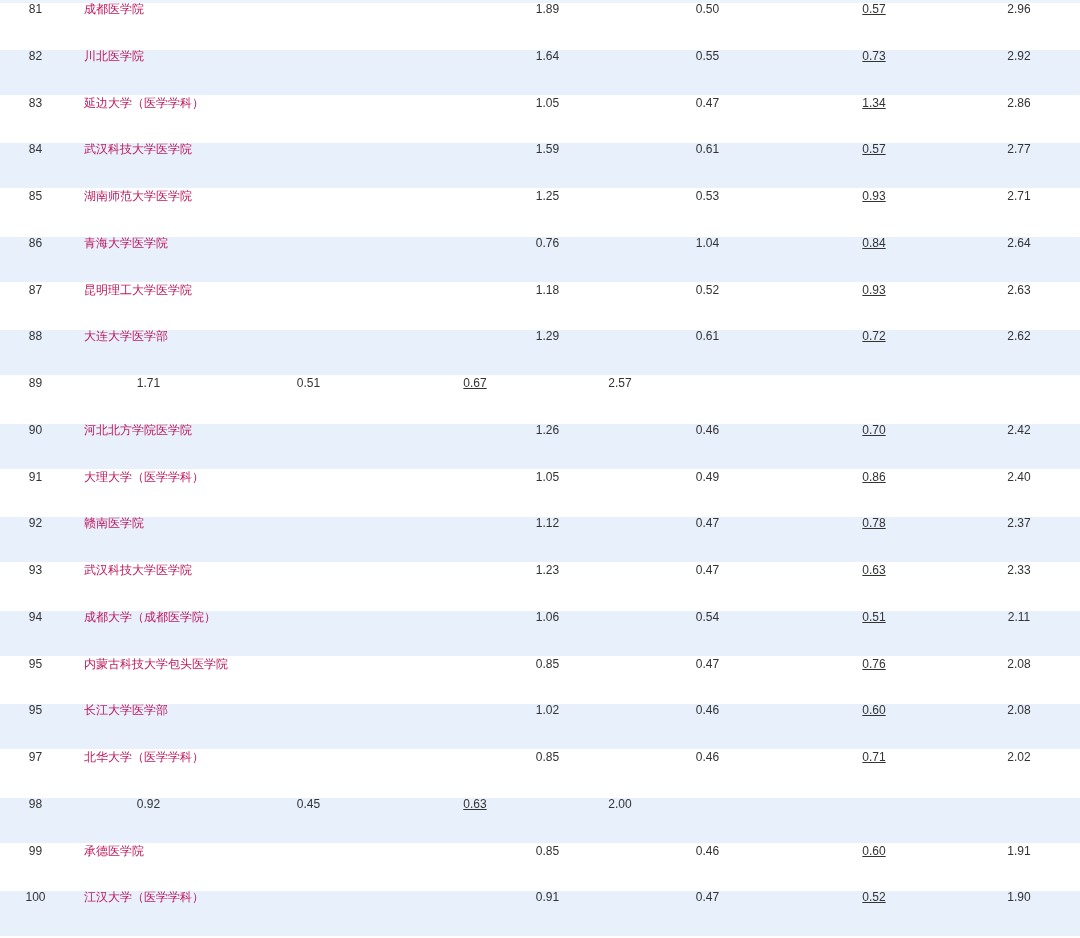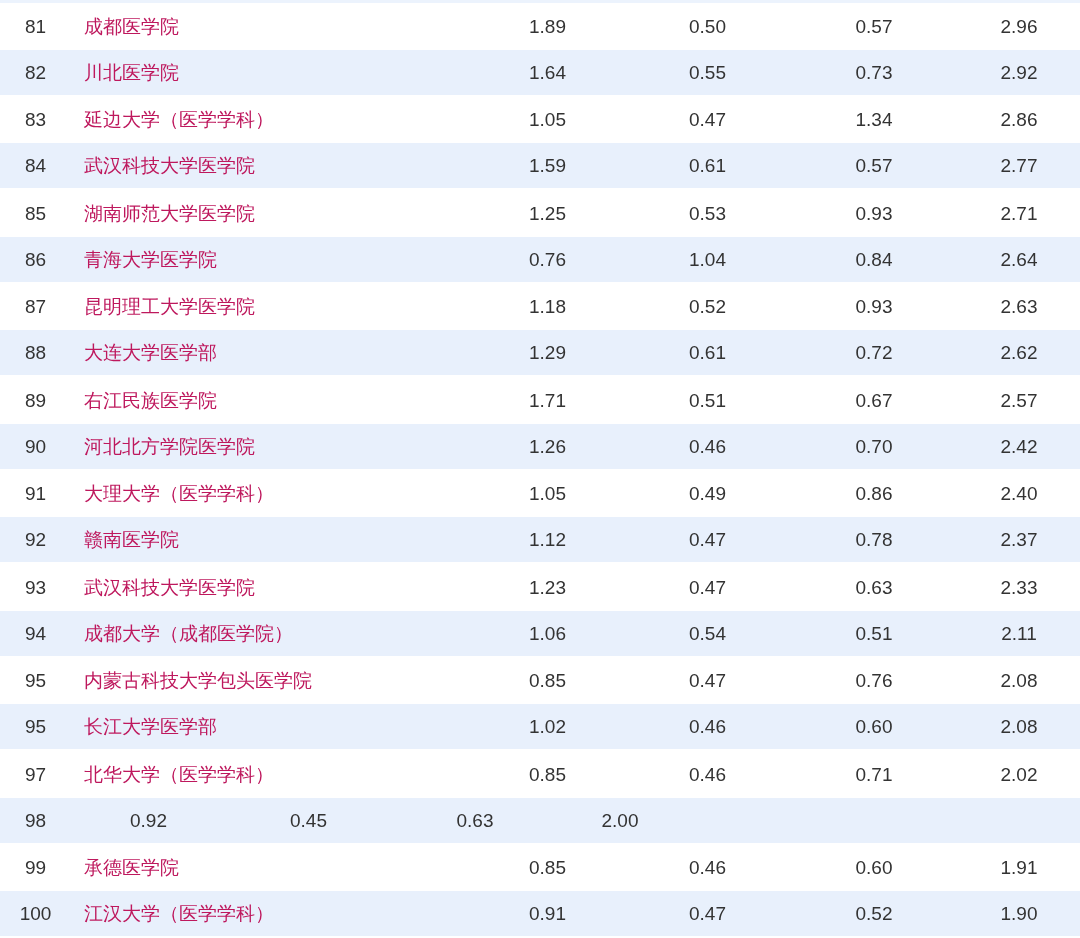--- a/index.html
+++ b/index.html
@@ -22,25 +22,24 @@
   .top-strip {
     height: 3px;
     width: 100%;
     background: var(--strip-color, #ecf3fd);
   }
   .rank-table {
     width: 100%;
   }
   .row {
     display: flex;
-    align-items: center;
     height: 46.75px;
     box-sizing: border-box;
     background: #ffffff;
-    font-size: 19px;
+    font-size: 12px;
     line-height: 1;
   }
   .row.alt {
     background: var(--alt-color, #e8f0fc);
     border-bottom: 2px solid #ffffff;
   }
   .cell {
     box-sizing: border-box;
     white-space: nowrap;
     overflow: hidden;
@@ -51,21 +50,21 @@
     color: #333333;
   }
   .cell.name {
     width: 399px;
     padding-left: 13px;
     text-align: left;
     color: #be185d;
   }
   .cell.v1 { width: 155px; text-align: center; }
   .cell.v2 { width: 165px; text-align: center; }
-  .cell.v3 { width: 168px; text-align: center; }
+  .cell.v3 { width: 168px; text-align: center; text-decoration: underline; }
   .cell.v4 { width: 122px; text-align: center; }
 </style>
 </head>
 <body>
 
 <div class="table-wrap">
   <div class="top-strip"></div>
   <div class="rank-table">
       <div class="row">
     <div class="cell rank">81</div>
@@ -126,21 +125,20 @@
       <div class="row alt">
     <div class="cell rank">88</div>
     <div class="cell name">大连大学医学部</div>
     <div class="cell v1">1.29</div>
     <div class="cell v2">0.61</div>
     <div class="cell v3">0.72</div>
     <div class="cell v4">2.62</div>
   </div>
       <div class="row">
     <div class="cell rank">89</div>
-    <div class="cell name">右江民族医学院</div>
     <div class="cell v1">1.71</div>
     <div class="cell v2">0.51</div>
     <div class="cell v3">0.67</div>
     <div class="cell v4">2.57</div>
   </div>
       <div class="row alt">
     <div class="cell rank">90</div>
     <div class="cell name">河北北方学院医学院</div>
     <div class="cell v1">1.26</div>
     <div class="cell v2">0.46</div>

